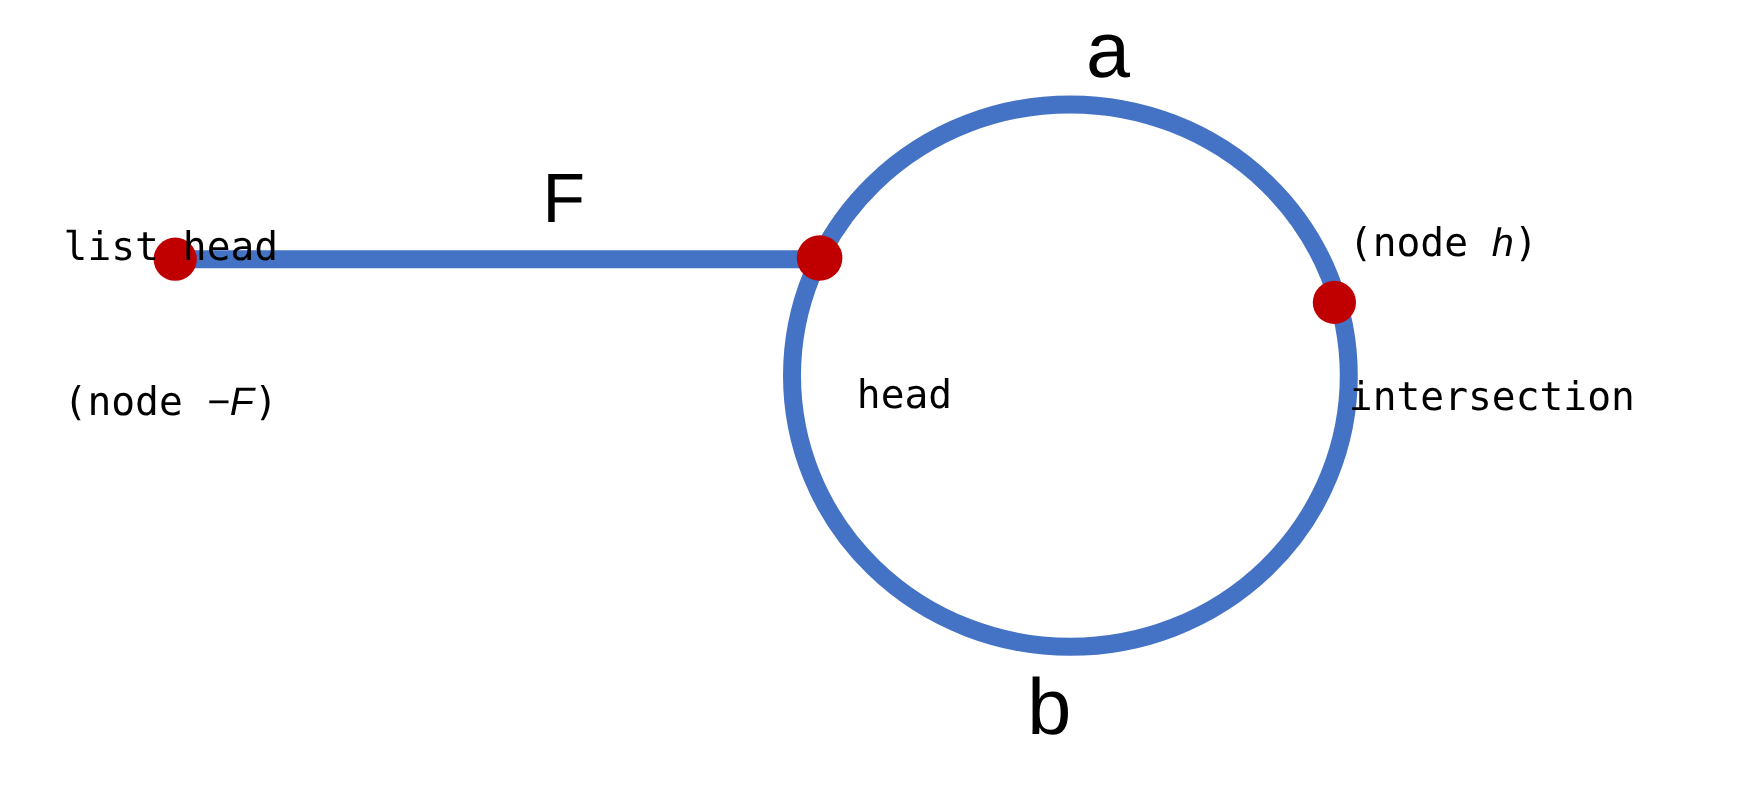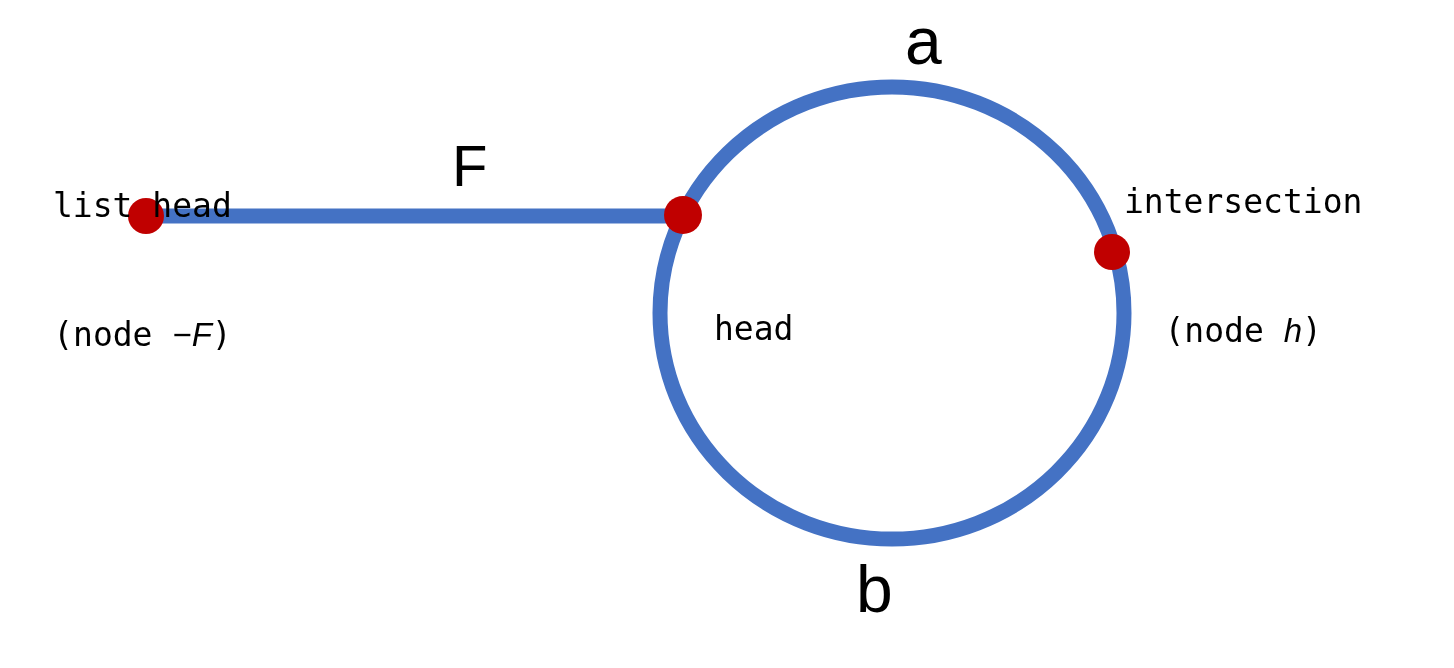--- a/index.html
+++ b/index.html
@@ -22,21 +22,20 @@
     left: 0;
     top: 0;
   }
   .label {
     position: absolute;
     color: #000000;
     font-family: "DejaVu Sans Mono", monospace;
     font-size: 33px;
     line-height: 43px;
     white-space: pre;
-    text-align: center;
   }
   .label .var {
     font-family: "Liberation Sans", sans-serif;
     font-style: italic;
   }
   .big-letter {
     position: absolute;
     color: #000000;
     font-family: "Liberation Sans", sans-serif;
     line-height: 1;
@@ -74,17 +73,17 @@
 
   <div class="big-letter" id="label-a">a</div>
 
   <div class="big-letter" id="label-b">b</div>
 
   <div class="label" id="label-cycle-entrance">
     <div>head</div>
   </div>
 
   <div class="label" id="label-first-intersection">
+    <div><span>(node </span><span class="var">h</span><span>)</span></div>
     <div>intersection</div>
-    <div><span>(node </span><span class="var">h</span><span>)</span></div>
   </div>
 
 </div>
 
 </body></html>

